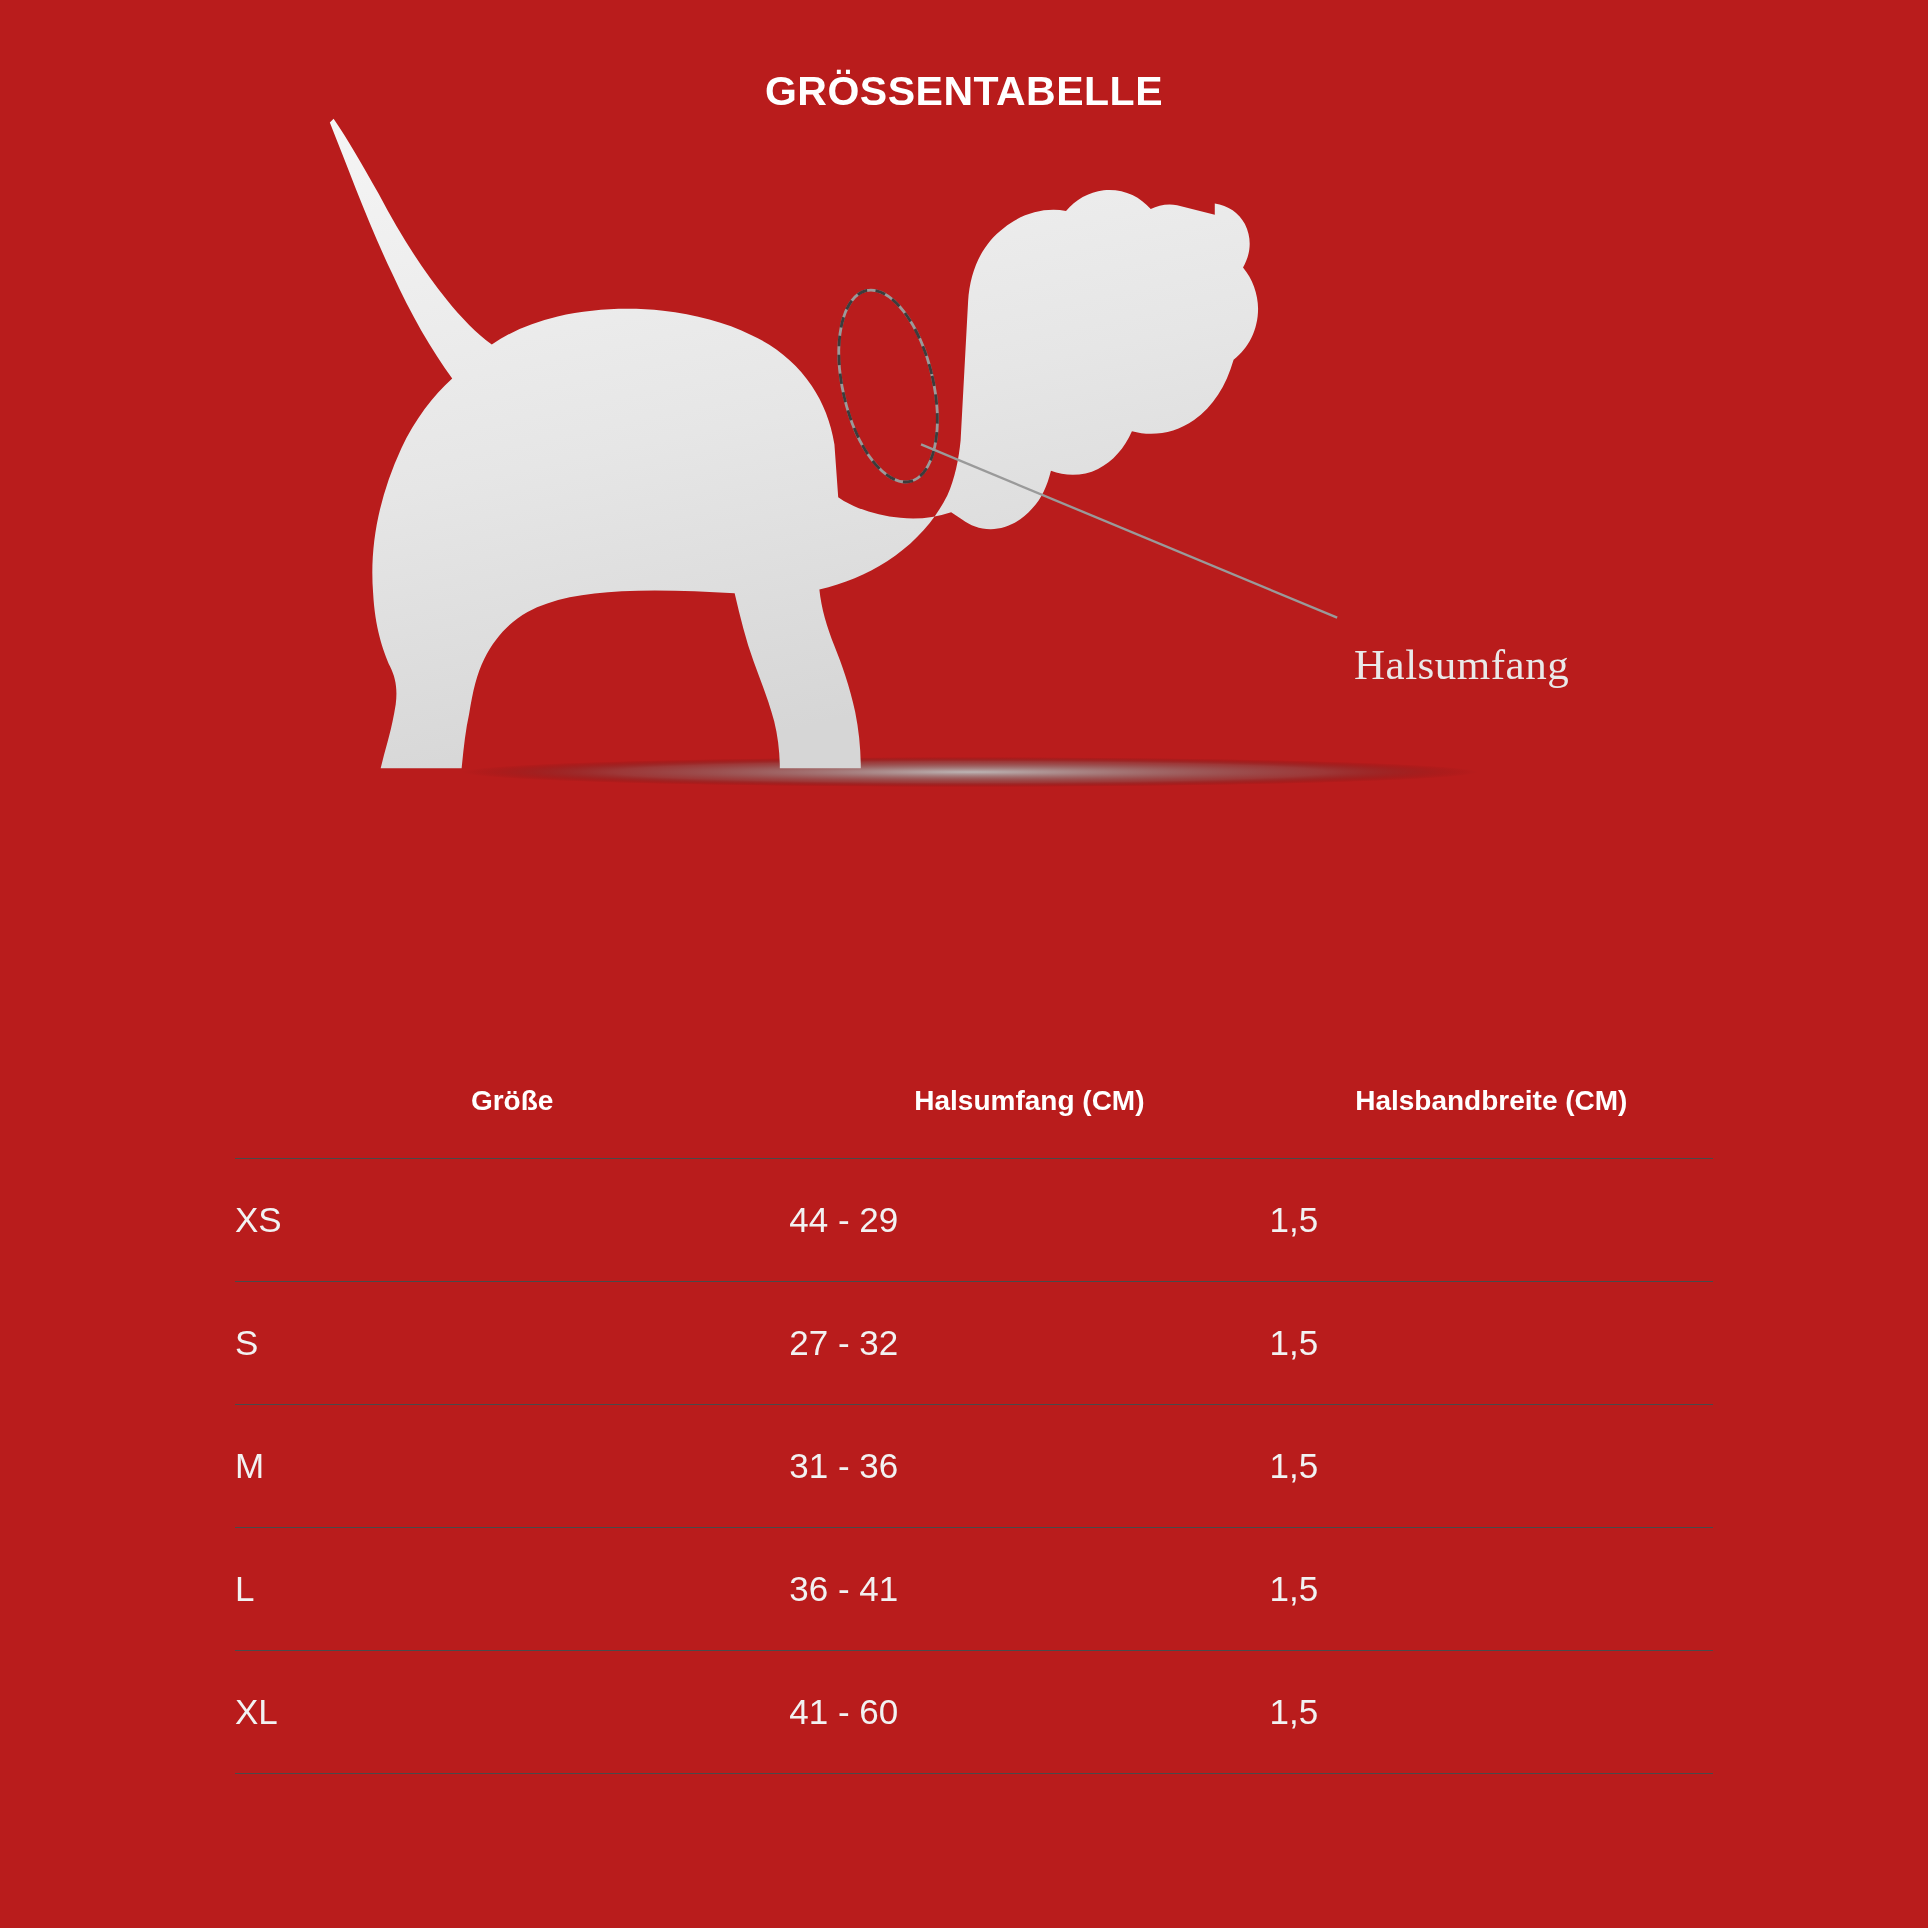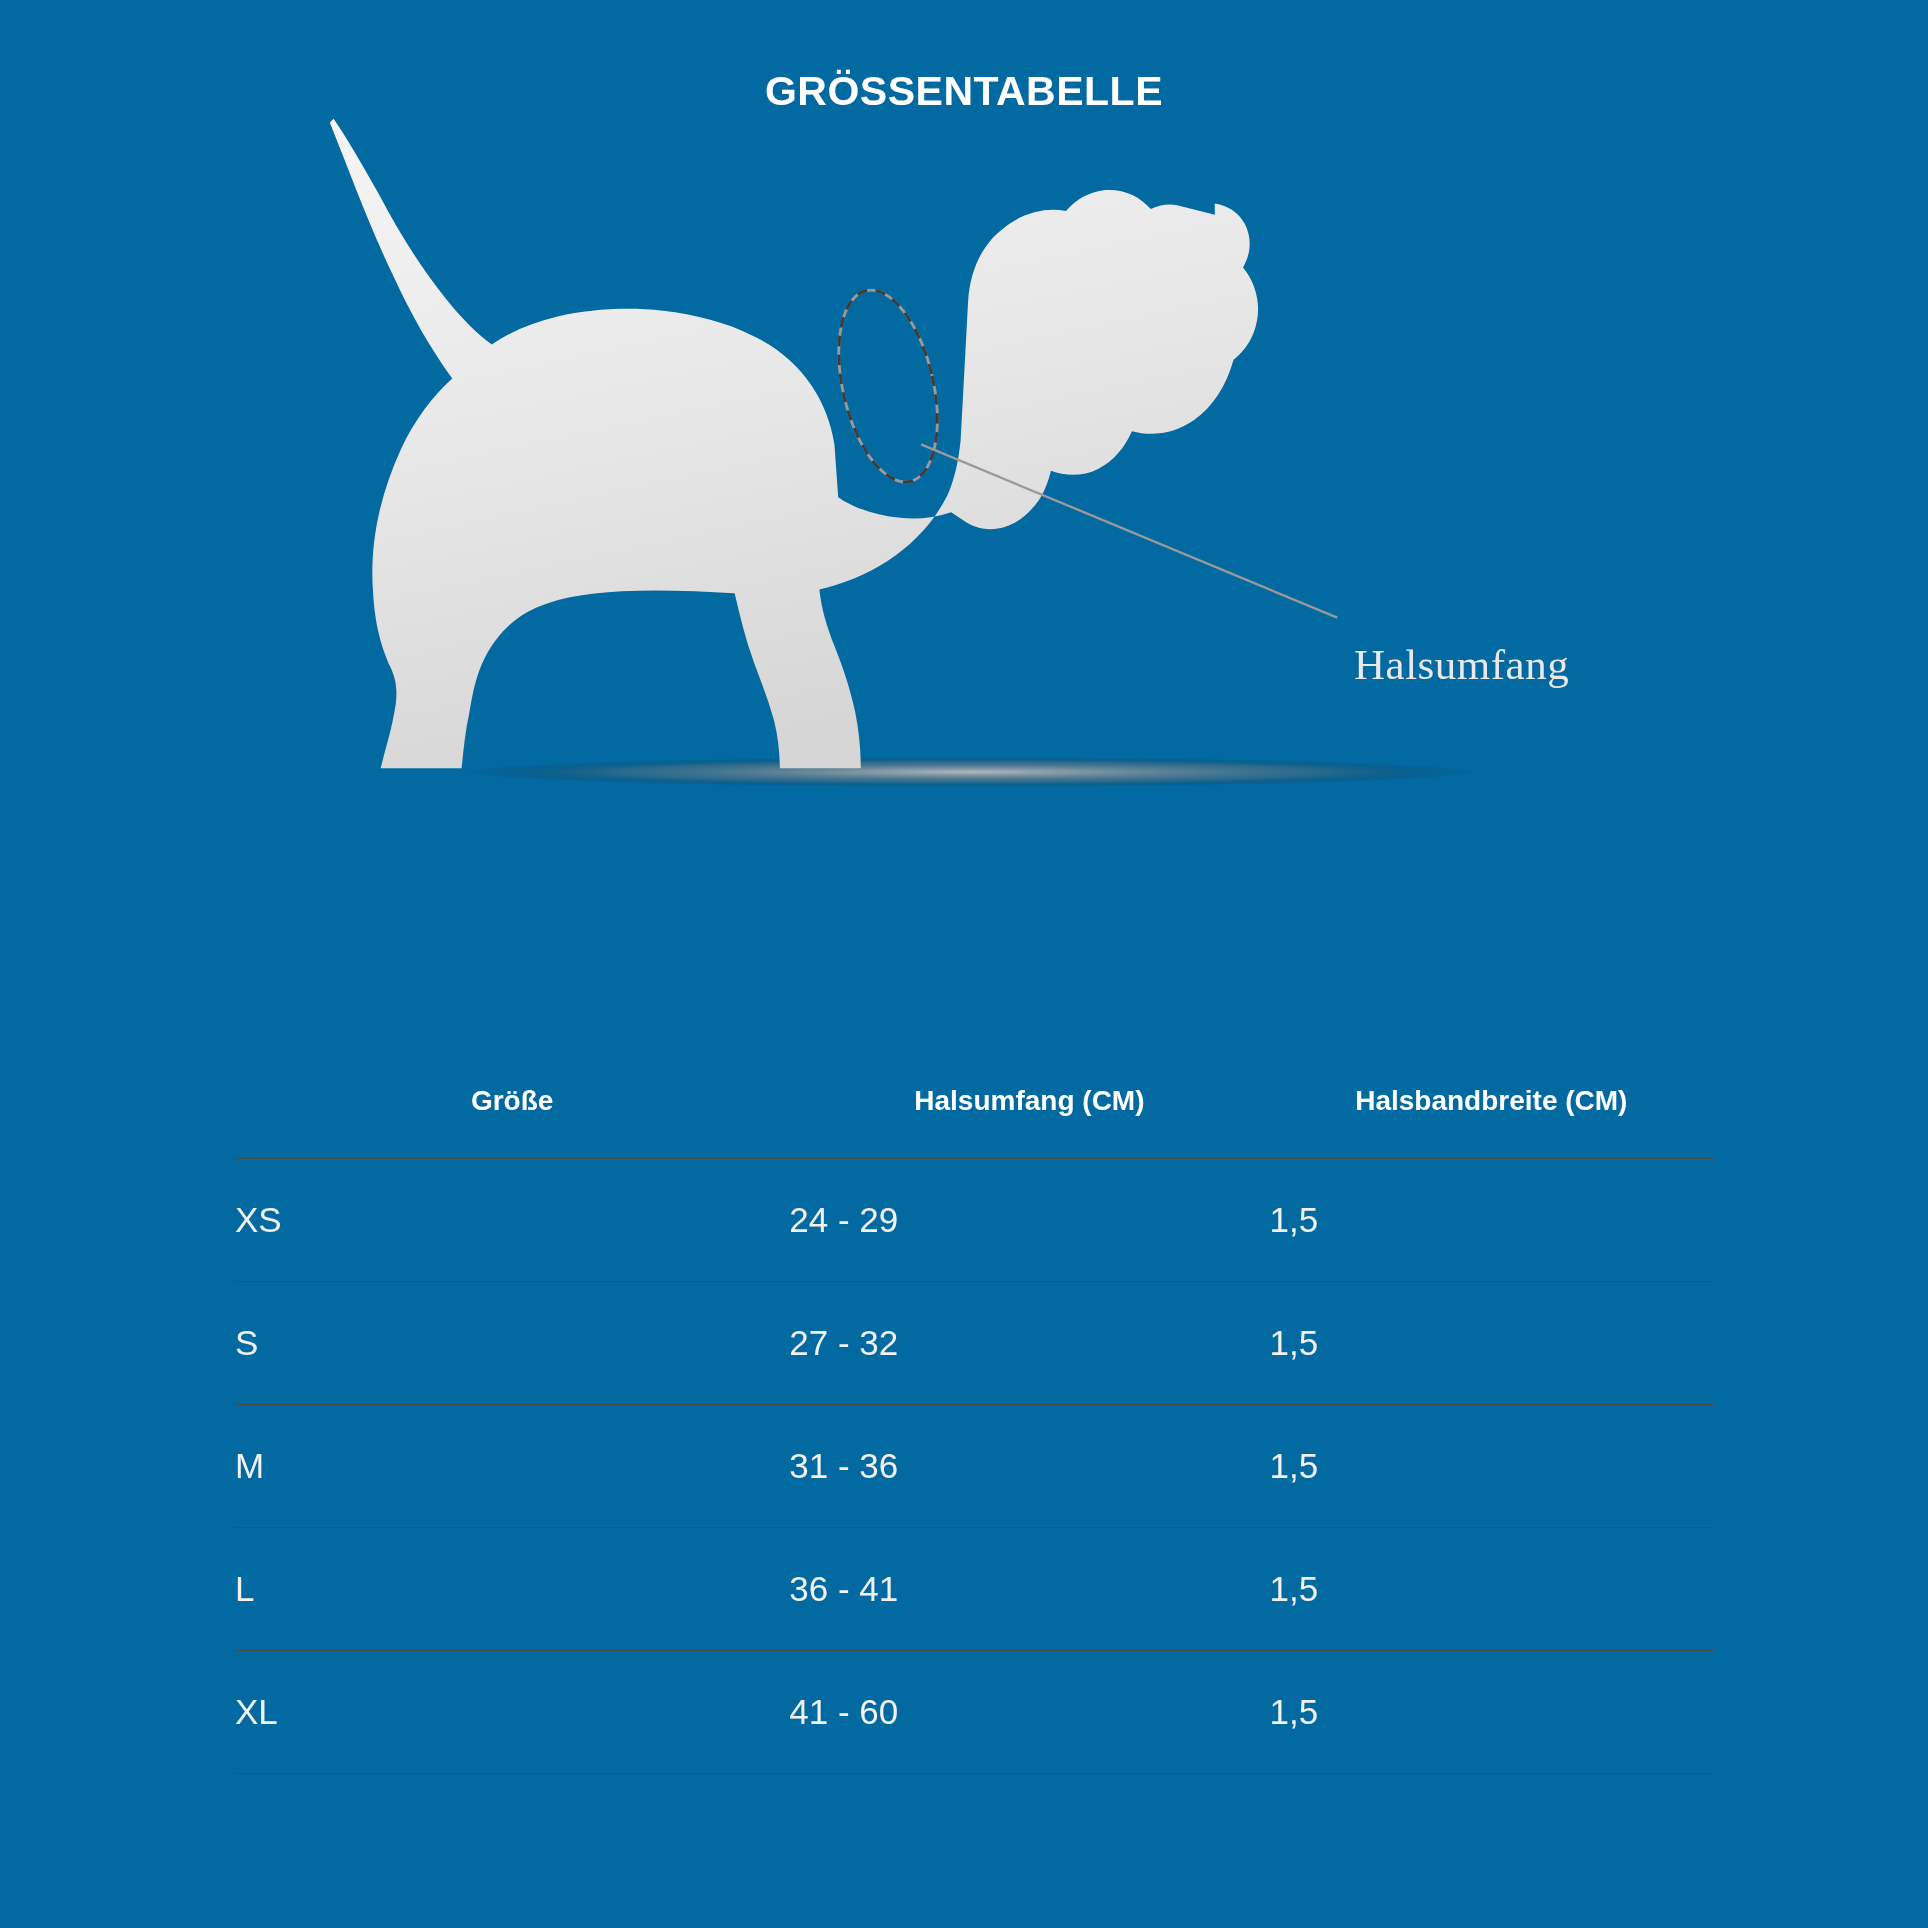--- a/index.html
+++ b/index.html
@@ -11,21 +11,21 @@
     width: 1928px;
     height: 1928px;
     overflow: hidden;
     font-family: "Liberation Sans", sans-serif;
     color: #ffffff;
     position: relative;
   }
   .page {
     position: absolute;
     inset: 0;
-    background: #0369a1;
+    background: #b91c1c;
   }
 
   
   .title {
     position: absolute;
     top: 68px;
     left: 0;
     width: 100%;
     text-align: center;
     font-size: 41px;
@@ -203,21 +203,21 @@
       <thead>
         <tr>
           <th>Größe</th>
           <th>Halsumfang (CM)</th>
           <th>Halsbandbreite (CM)</th>
         </tr>
       </thead>
       <tbody>
         <tr>
           <td>XS</td>
-          <td>24 - 29</td>
+          <td>44 - 29</td>
           <td>1,5</td>
         </tr>
         <tr>
           <td>S</td>
           <td>27 - 32</td>
           <td>1,5</td>
         </tr>
         <tr>
           <td>M</td>
           <td>31 - 36</td>

